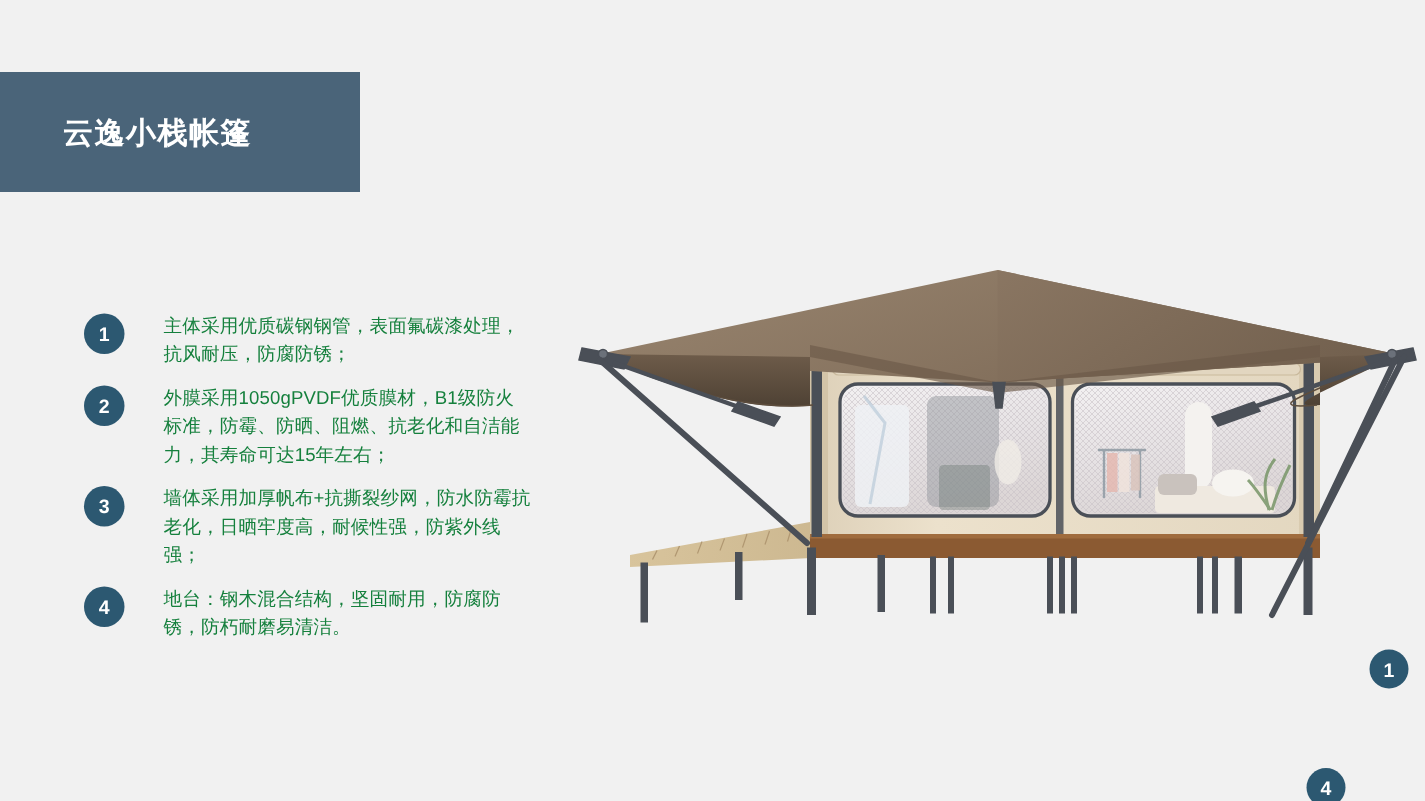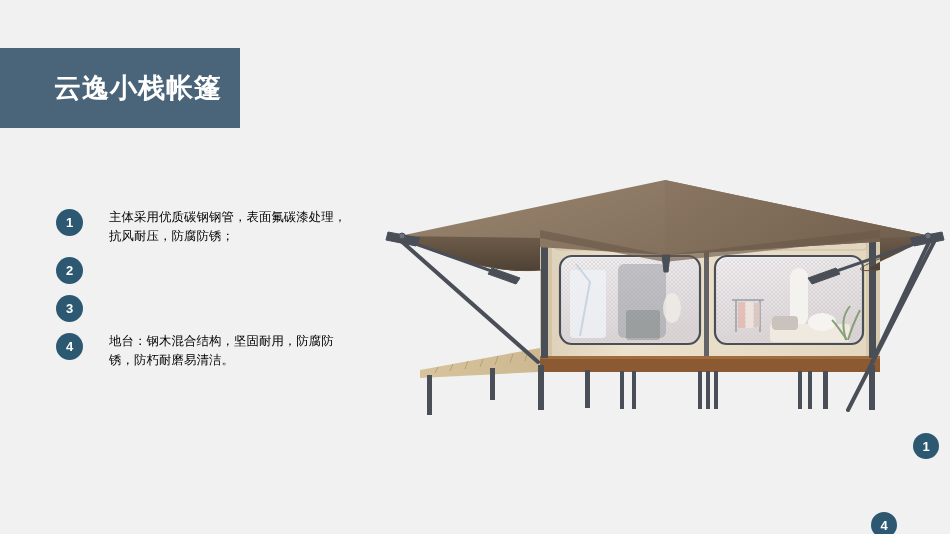--- a/index.html
+++ b/index.html
@@ -19,24 +19,24 @@
   #title-banner {
     position: absolute;
     left: 0; top: 48px;
     width: 240px; height: 80px;
     background: #4a6479;
     display: flex;
     align-items: center;
   }
   #title-text {
     color: #ffffff;
-    font-size: 27px;
+    font-size: 20px;
     font-weight: bold;
     letter-spacing: 1px;
-    padding-left: 54px;
+    padding-left: 42px;
     white-space: nowrap;
   }
 
   
   #feature-list {
     position: absolute;
     left: 56px; top: 208px;
     width: 300px;
   }
   .feature-item {
@@ -54,21 +54,21 @@
     font-weight: bold;
     display: flex;
     align-items: center;
     justify-content: center;
     margin-top: 1px;
   }
   .feature-text {
     margin-left: 26px;
     font-size: 12.4px;
     line-height: 19px;
-    color: #000000;
+    color: #15803d;
     letter-spacing: 0.1px;
     width: 246px;
   }
 
   
   #tent-illustration {
     position: absolute;
     left: 380px; top: 160px;
     width: 570px; height: 280px;
   }
@@ -101,24 +101,26 @@
 
   <div id="feature-list">
 
     <div class="feature-item">
       <div class="feature-badge">1</div>
       <div class="feature-text">主体采用优质碳钢钢管，表面氟碳漆处理，抗风耐压，防腐防锈；</div>
     </div>
 
     <div class="feature-item">
       <div class="feature-badge">2</div>
+      <div class="feature-text">外膜采用1050gPVDF优质膜材，B1级防火标准，防霉、防晒、阻燃、抗老化和自洁能力，其寿命可达15年左右；</div>
     </div>
 
     <div class="feature-item">
       <div class="feature-badge">3</div>
+      <div class="feature-text">墙体采用加厚帆布+抗撕裂纱网，防水防霉抗老化，日晒牢度高，耐候性强，防紫外线强；</div>
     </div>
 
     <div class="feature-item">
       <div class="feature-badge">4</div>
       <div class="feature-text">地台：钢木混合结构，坚固耐用，防腐防锈，防朽耐磨易清洁。</div>
     </div>
 
   </div>
 
   <div id="tent-illustration">

